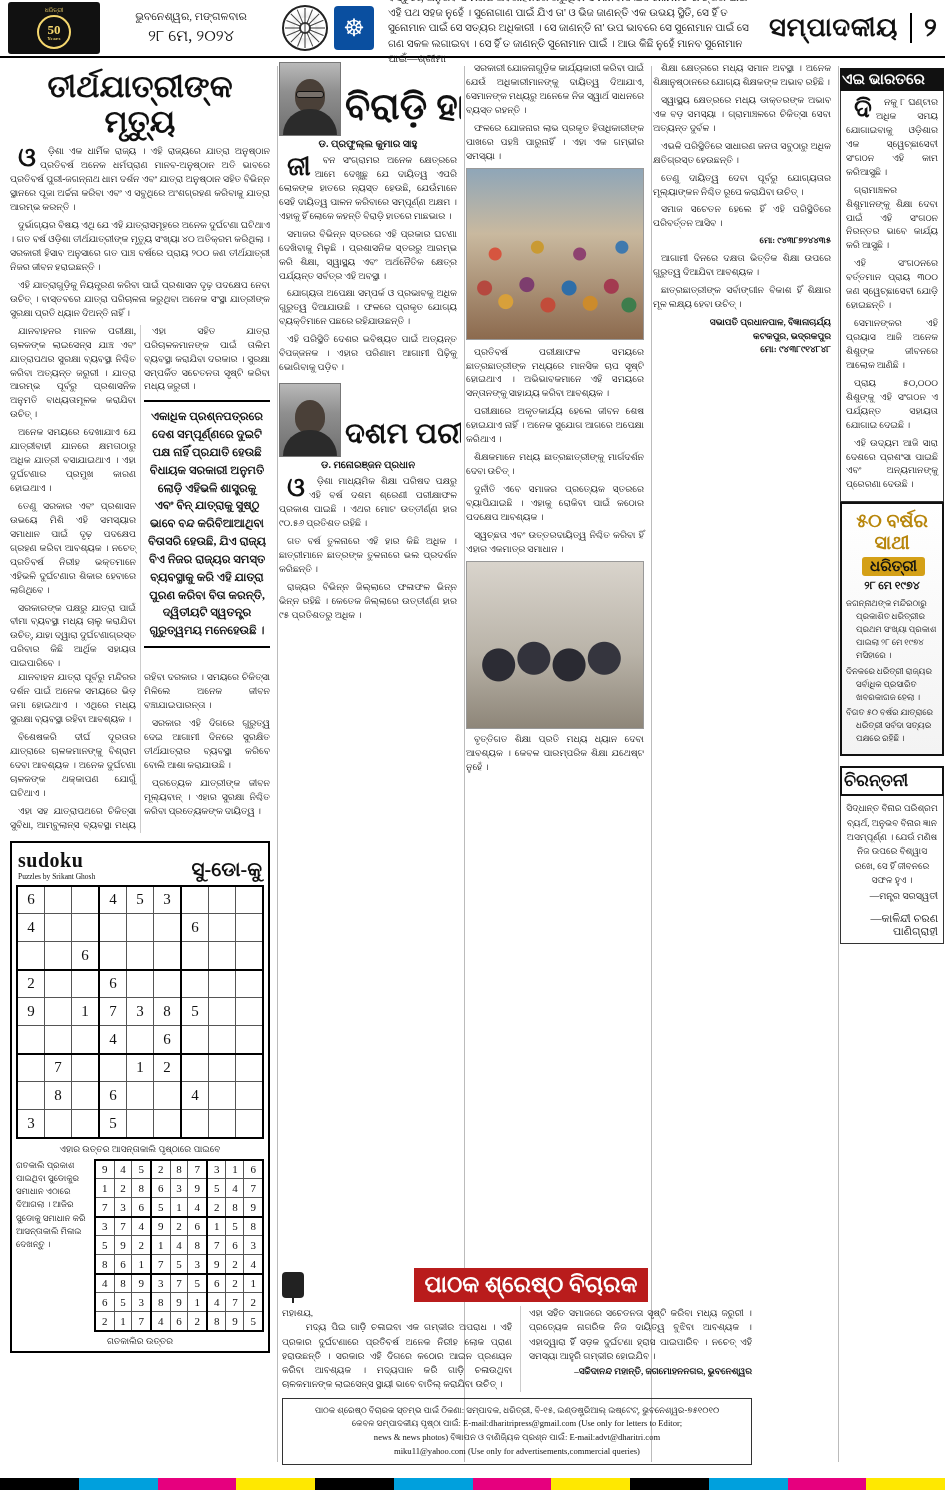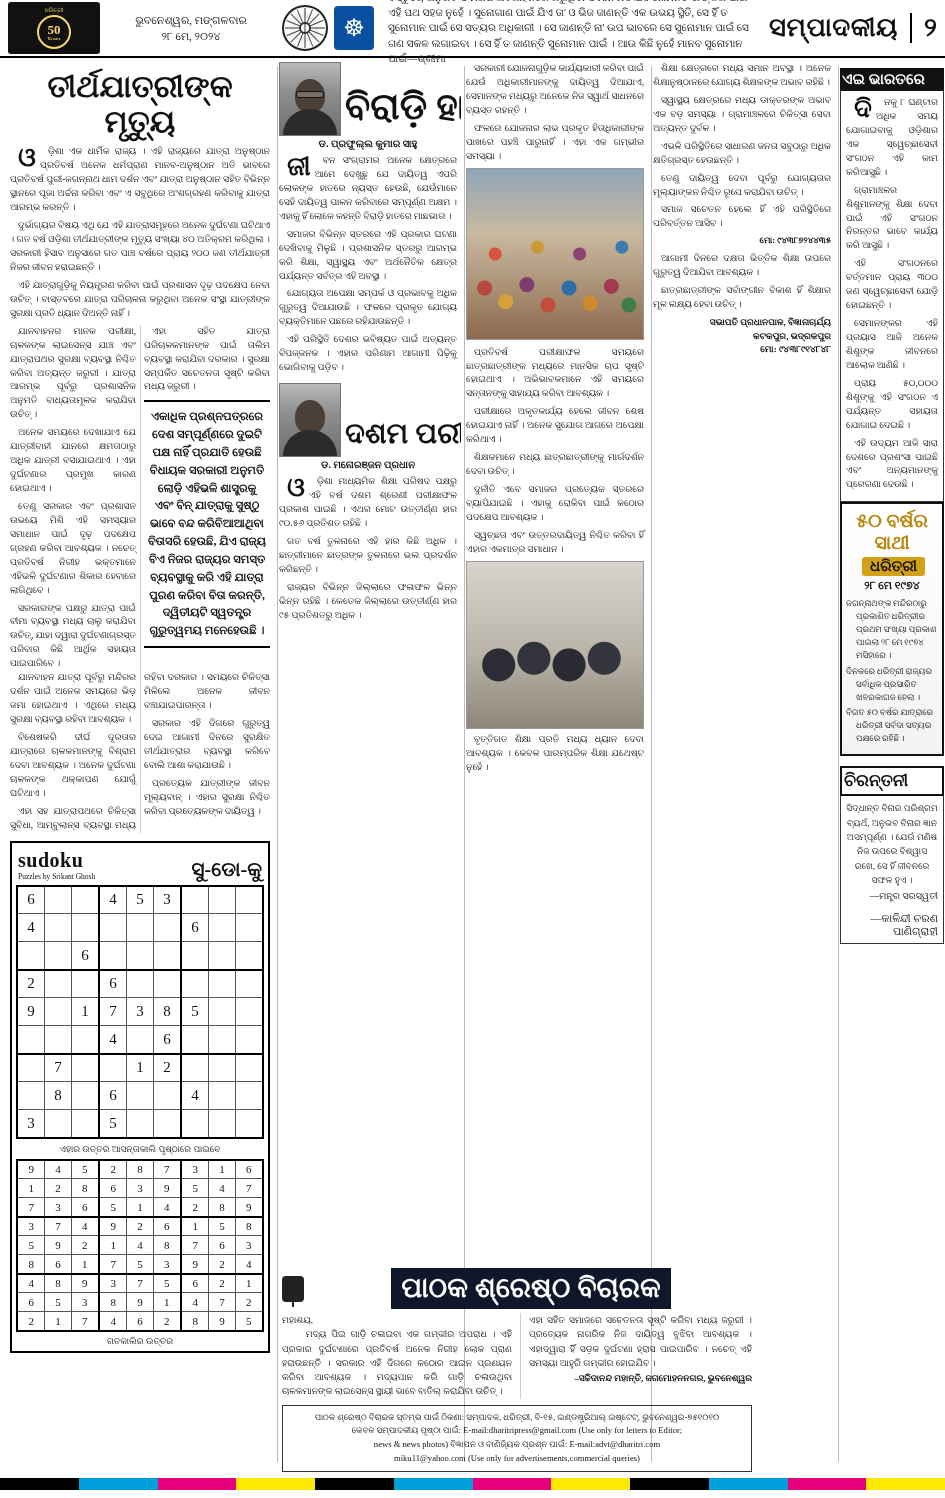--- a/index.html
+++ b/index.html
@@ -46,21 +46,21 @@
   .logo50 .ring .num { font-size: 13px; line-height: 1; }
   .logo50 .ring .yrs { font-size: 5px; letter-spacing: .3px; }
   .logo50 .toptxt { font-size: 6px; margin-bottom: 1px; }
   .place {
     flex: 0 0 170px;
     text-align: center;
     font-size: 11px;
     line-height: 1.5;
   }
   .place .city { font-size: 11px; }
-  .place .date { font-size: 11px; }
+  .place .date { font-size: 16px; }
   .wheel {
     width: 46px; height: 46px; border-radius: 50%;
     border: 2px solid #222;
     position: relative; flex: 0 0 auto;
     background: radial-gradient(circle, #fff 35%, #eee 36%, #fff 60%);
   }
   .wheel::before, .wheel::after {
     content:""; position:absolute; left:50%; top:50%;
     width: 40px; height: 1px; background:#333; transform-origin: center;
   }
@@ -278,22 +278,22 @@
   }
   .dhariti-ad .date { font-size: 11px; margin-top:3px; font-weight:bold; }
   .ad-list { text-align:left; font-size: 8.6px; line-height:1.5; margin-top:5px; }
   .ad-list div { margin-bottom: 3px; padding-left: 10px; text-indent:-10px; }
 
   .chirantani-body { font-size: 9px; line-height: 1.6; text-align: center; }
   .chirantani-sig { text-align: right; font-size: 9.5px; margin-top: 4px; }
 
   
   .reader-banner {
-    background: #0f172a; color: #fff; text-align:center;
-    font-size: 28px; font-weight: bold; padding: 4px 10px;
+    background: #b91c1c; color: #fff; text-align:center;
+    font-size: 23px; font-weight: bold; padding: 4px 10px;
     display: inline-block; margin: 0 auto;
   }
   .reader-wrap { display:flex; align-items:center; gap:6px; justify-content:center; margin: 6px 0 4px; }
   .mic {
     width: 22px; height: 26px; background:#222; border-radius: 4px; position:relative;
   }
   .mic::after {
     content:""; position:absolute; left:50%; bottom:-5px; width:2px;height:6px;margin-left:-1px;background:#222;
   }
   .letter-head { font-size: 19px; font-weight: bold; text-align:center; margin: 4px 0; }
@@ -489,20 +489,21 @@
                 <td></td>
                 <td></td>
                 <td></td>
                 <td></td>
                 <td></td>
               </tr>
             </tbody>
           </table>
         <div class="ans-note">ଏହାର ଉତ୍ତର ଆସନ୍ତାକାଲି ପୃଷ୍ଠାରେ ପାଇବେ</div>
         <div class="answer-wrap">
+          <div class="answer-text">ଗତକାଲି ପ୍ରକାଶ ପାଇଥିବା ସୁଡୋକୁର ସମାଧାନ ଏଠାରେ ଦିଆଗଲା । ଆଜିର ସୁଡୋକୁ ସମାଧାନ କରି ଆସନ୍ତାକାଲି ମିଳାଇ ଦେଖନ୍ତୁ ।</div>
           <table class="ansgrid">
               <tbody id="sudoku-ans-body">
                 <tr>
                   <td>9</td>
                   <td>4</td>
                   <td>5</td>
                   <td>2</td>
                   <td>8</td>
                   <td>7</td>
                   <td>3</td>

